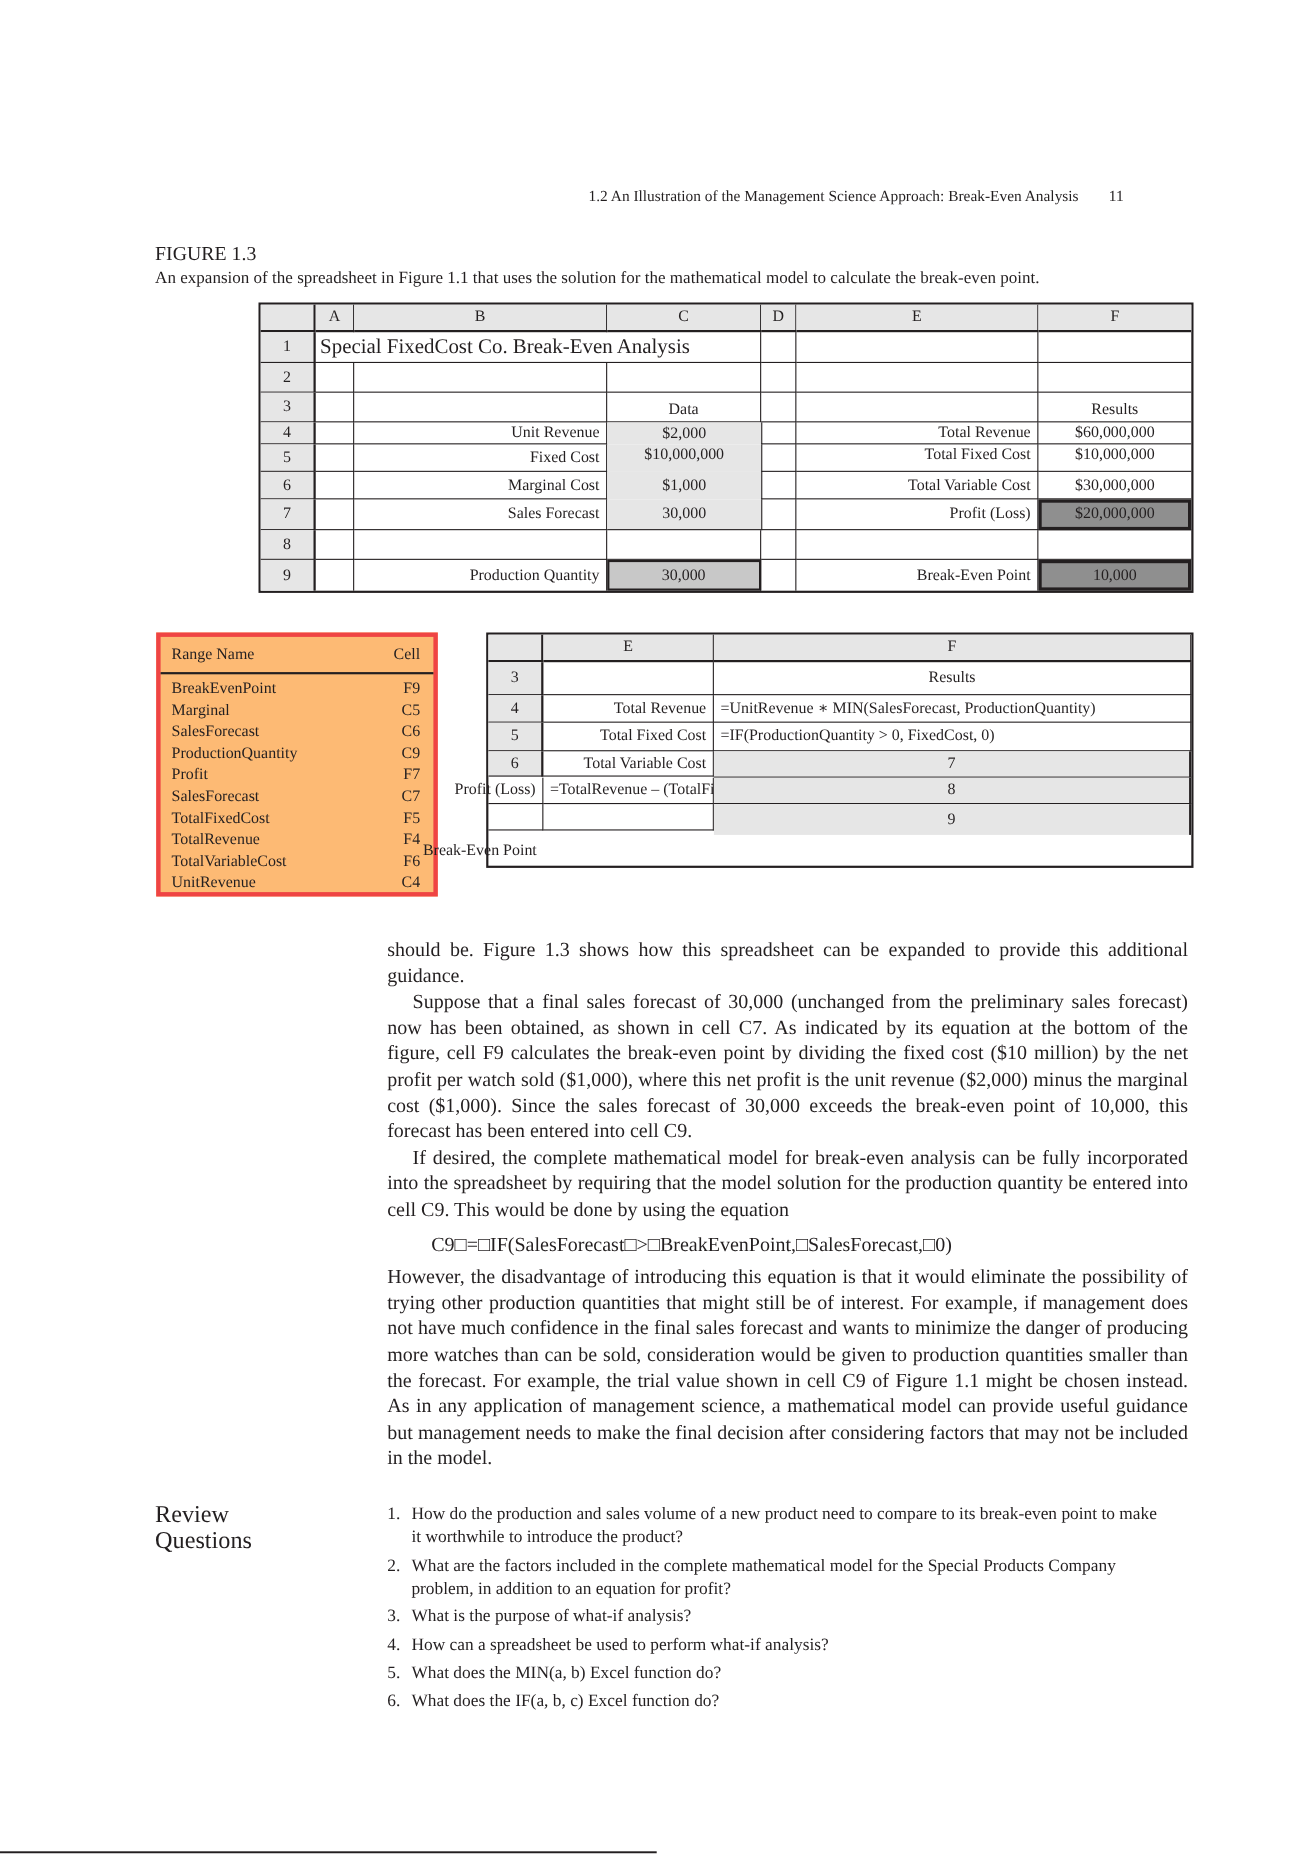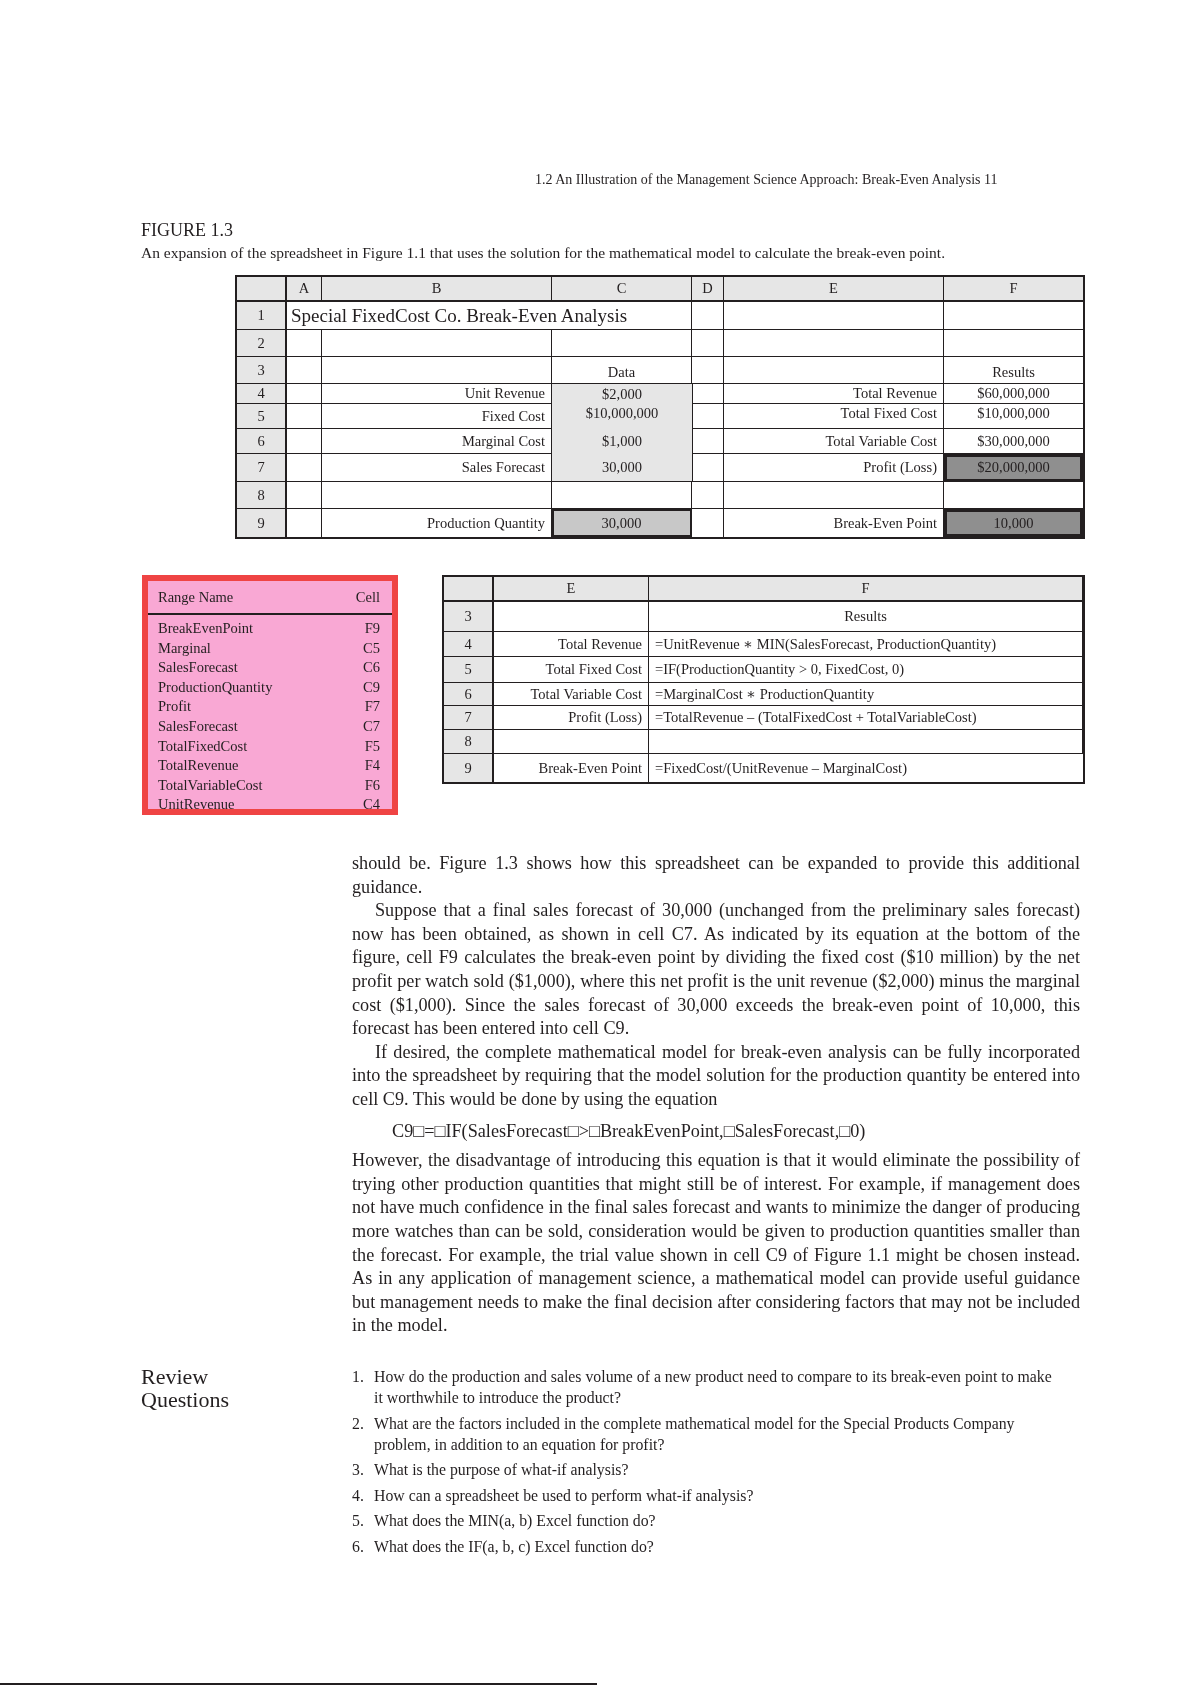--- a/index.html
+++ b/index.html
@@ -1,20 +1,20 @@
 <!DOCTYPE html>
 <html><head>
 <meta charset="utf-8">
 <style>
   html, body { margin:0; padding:0; background:#ffffff; }
   body { width:1191px; height:1685px; position:relative; font-family:"Liberation Serif", "DejaVu Serif", serif; color:#231f20; overflow:hidden; }
   .abs { position:absolute; }
   .running-head { left:535px; top:172px; font-size:14px; white-space:nowrap; }
   .running-head .sec { margin-right:0; }
-  .running-head .pg { margin-left:0; }
+  .running-head .pg { margin-left:24px; }
   .fig-label { left:141px; top:220px; font-size:18px; }
   .fig-caption { left:141px; top:244px; font-size:15.5px; white-space:nowrap; }
 
   
   .sheet { left:235px; top:275px; width:850px; border:2.5px solid #231f20; box-sizing:border-box; }
   .grid { display:grid; grid-template-columns:50px 35px 230px 140px 32px 220px 1fr; }
   .cell { border-right:1px solid #231f20; border-bottom:1px solid #231f20; box-sizing:border-box; font-size:14.5px; display:flex; align-items:center; padding:0 6px; white-space:nowrap; overflow:visible; }
   .cell:last-child, .grid .lastcol { border-right:none; }
   .hdr { background:#e6e6e6; justify-content:center; border-bottom:2px solid #231f20; height:25px; }
   .rowhdr { background:#e6e6e6; justify-content:center; border-right:2px solid #231f20; }
@@ -22,21 +22,21 @@
   .center { justify-content:center; }
   .data-bg { background:#e6e6e6; }
   .in-box { background:#c8c8c8; outline:2px solid #231f20; outline-offset:-2px; }
   .out-box { background:#8f8f8f; outline:3px solid #231f20; outline-offset:-3px; }
   .title-cell { font-size:19px; justify-content:flex-start; padding-left:4px; }
   .r1{height:28px}.r2{height:27px}.r3{height:27px}.r4{height:20px}.r5{height:25px}.r6{height:25px}.r7{height:28px}.r8{height:27px}.r9{height:28px}
   .r9 .cell, .cell.r9 { border-bottom:none; }
   .bottom-aligned { align-items:flex-end; padding-bottom:2px; }
 
   
-  .range-box { left:142px; top:575px; width:256px; height:240px; background:#f9a8d4; border:6px solid #ef4444; box-sizing:border-box; font-size:14.5px; }
+  .range-box { left:142px; top:575px; width:256px; height:240px; background:#fdba74; border:4px solid #ef4444; box-sizing:border-box; font-size:14.5px; }
   .range-head { display:flex; justify-content:space-between; padding:9px 12px 7px 10px; border-bottom:2px solid #231f20; height:34px; box-sizing:border-box; align-items:flex-end; }
   .range-body { padding:5px 12px 0 10px; }
   .range-row { display:flex; justify-content:space-between; height:19.6px; align-items:flex-start; }
 
   
   .ftable { left:442px; top:575px; width:643px; border:2px solid #231f20; box-sizing:border-box; }
   .fgrid { display:grid; grid-template-columns:50px 155px 1fr; }
   .fgrid .cell { font-size:14.5px; }
   .fr3{height:30px}.fr4{height:25px}.fr5{height:26px}.fr6{height:23px}.fr7{height:24px}.fr8{height:24px}.fr9{height:28px}
 
@@ -208,33 +208,31 @@
     <div class="cell rowhdr fr4">4</div>
     <div class="cell right fr4">Total Revenue</div>
     <div class="cell lastcol fr4">=UnitRevenue ∗ MIN(SalesForecast, ProductionQuantity)</div>
 
     <div class="cell rowhdr fr5">5</div>
     <div class="cell right fr5">Total Fixed Cost</div>
     <div class="cell lastcol fr5">=IF(ProductionQuantity &gt; 0, FixedCost, 0)</div>
 
     <div class="cell rowhdr fr6">6</div>
     <div class="cell right fr6">Total Variable Cost</div>
-    <div class="cell lastcol fr6">=MarginalCost ∗ ProductionQuantity</div>
 
     <div class="cell rowhdr fr7">7</div>
     <div class="cell right fr7">Profit (Loss)</div>
     <div class="cell lastcol fr7">=TotalRevenue – (TotalFixedCost + TotalVariableCost)</div>
 
     <div class="cell rowhdr fr8">8</div>
     <div class="cell right fr8"></div>
     <div class="cell lastcol fr8"></div>
 
     <div class="cell rowhdr fr9" style="border-bottom:none">9</div>
     <div class="cell right fr9" style="border-bottom:none">Break-Even Point</div>
-    <div class="cell lastcol fr9" style="border-bottom:none">=FixedCost/(UnitRevenue – MarginalCost)</div>
   </div>
 </div>
 
 <div class="abs body-text">
   <p>should be. Figure 1.3 shows how this spreadsheet can be expanded to provide this additional guidance.</p>
   <p class="indent">Suppose that a final sales forecast of 30,000 (unchanged from the preliminary sales forecast) now has been obtained, as shown in cell C7. As indicated by its equation at the bottom of the figure, cell F9 calculates the break-even point by dividing the fixed cost ($10 million) by the net profit per watch sold ($1,000), where this net profit is the unit revenue ($2,000) minus the marginal cost ($1,000). Since the sales forecast of 30,000 exceeds the break-even point of 10,000, this forecast has been entered into cell C9.</p>
   <p class="indent">If desired, the complete mathematical model for break-even analysis can be fully incorporated into the spreadsheet by requiring that the model solution for the production quantity be entered into cell C9. This would be done by using the equation</p>
   <p class="equation">C9□=□IF(SalesForecast□&gt;□BreakEvenPoint,□SalesForecast,□0)</p>
   <p>However, the disadvantage of introducing this equation is that it would eliminate the possibility of trying other production quantities that might still be of interest. For example, if management does not have much confidence in the final sales forecast and wants to minimize the danger of producing more watches than can be sold, consideration would be given to production quantities smaller than the forecast. For example, the trial value shown in cell C9 of Figure 1.1 might be chosen instead. As in any application of management science, a mathematical model can provide useful guidance but management needs to make the final decision after considering factors that may not be included in the model.</p>
 </div>

